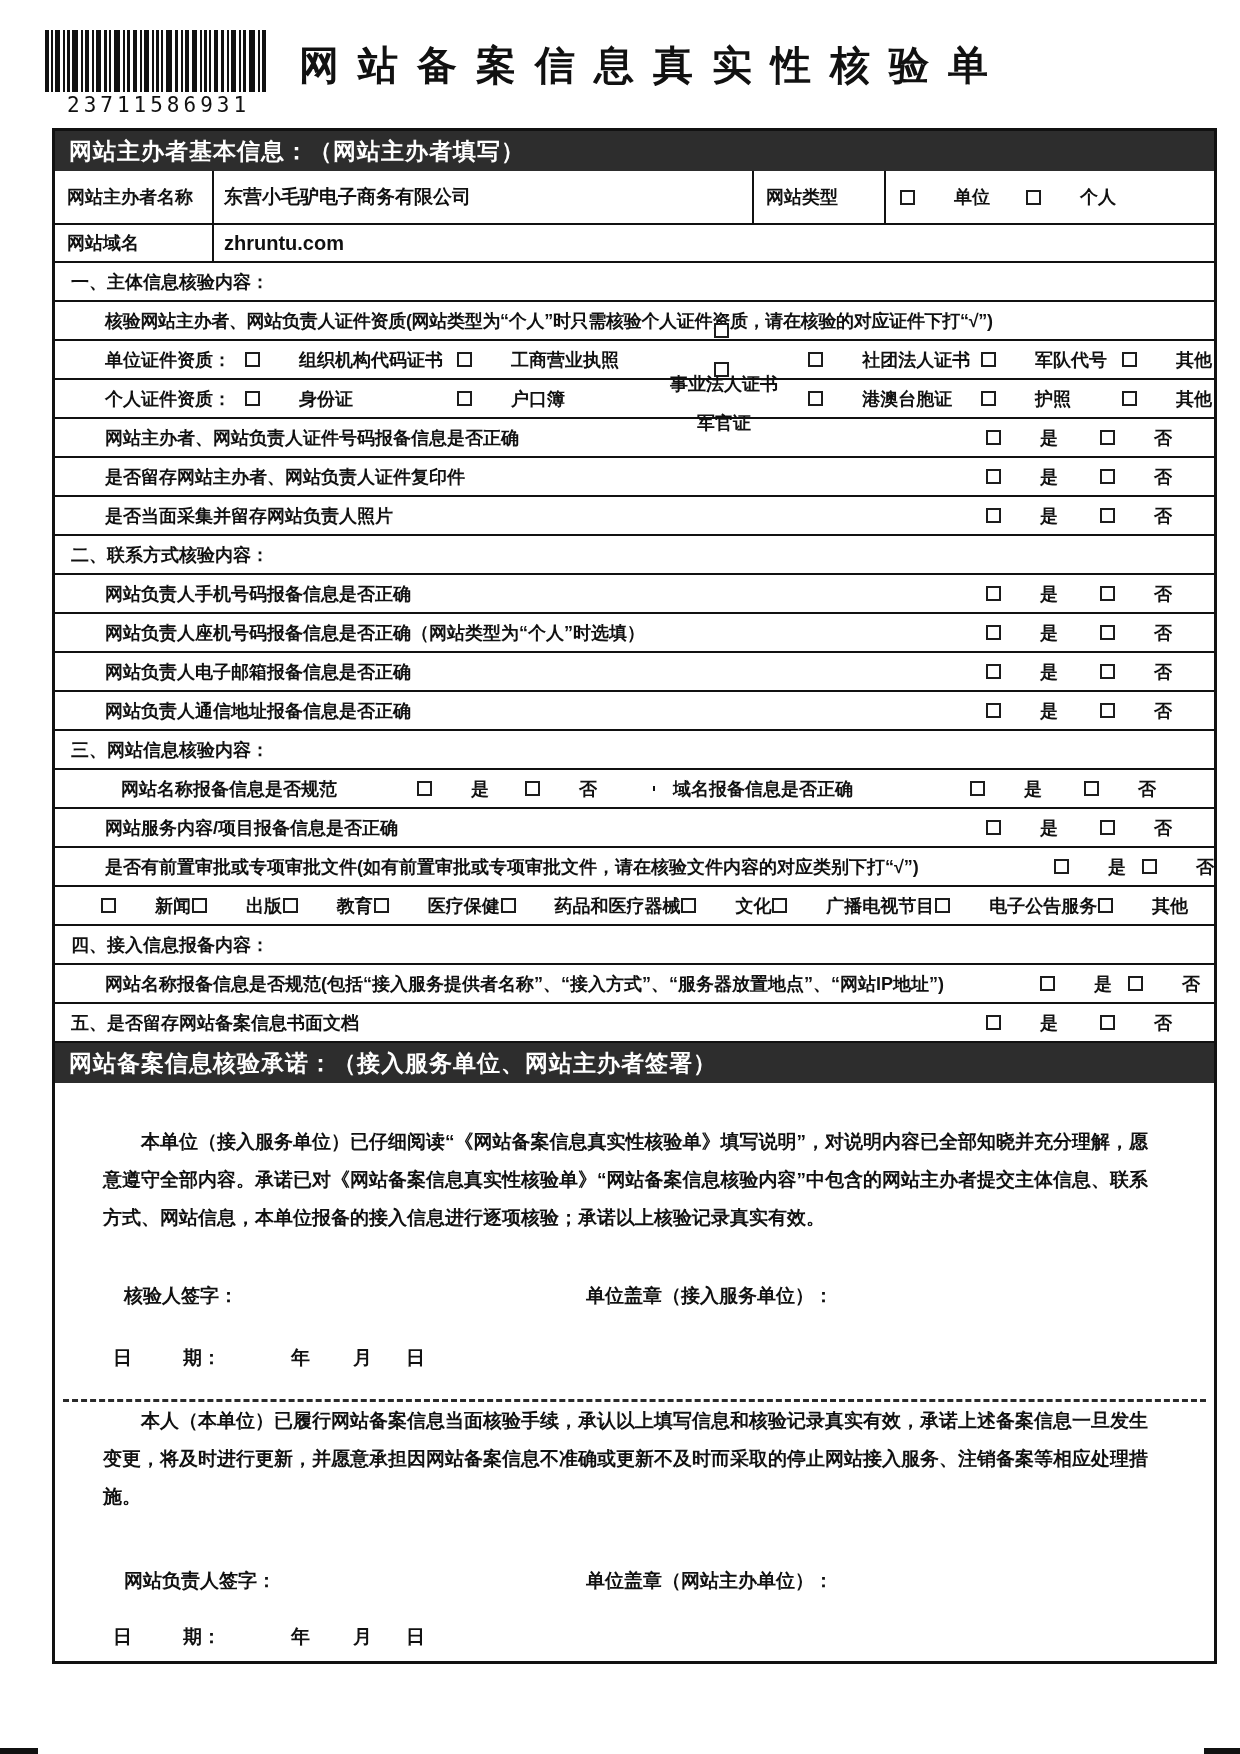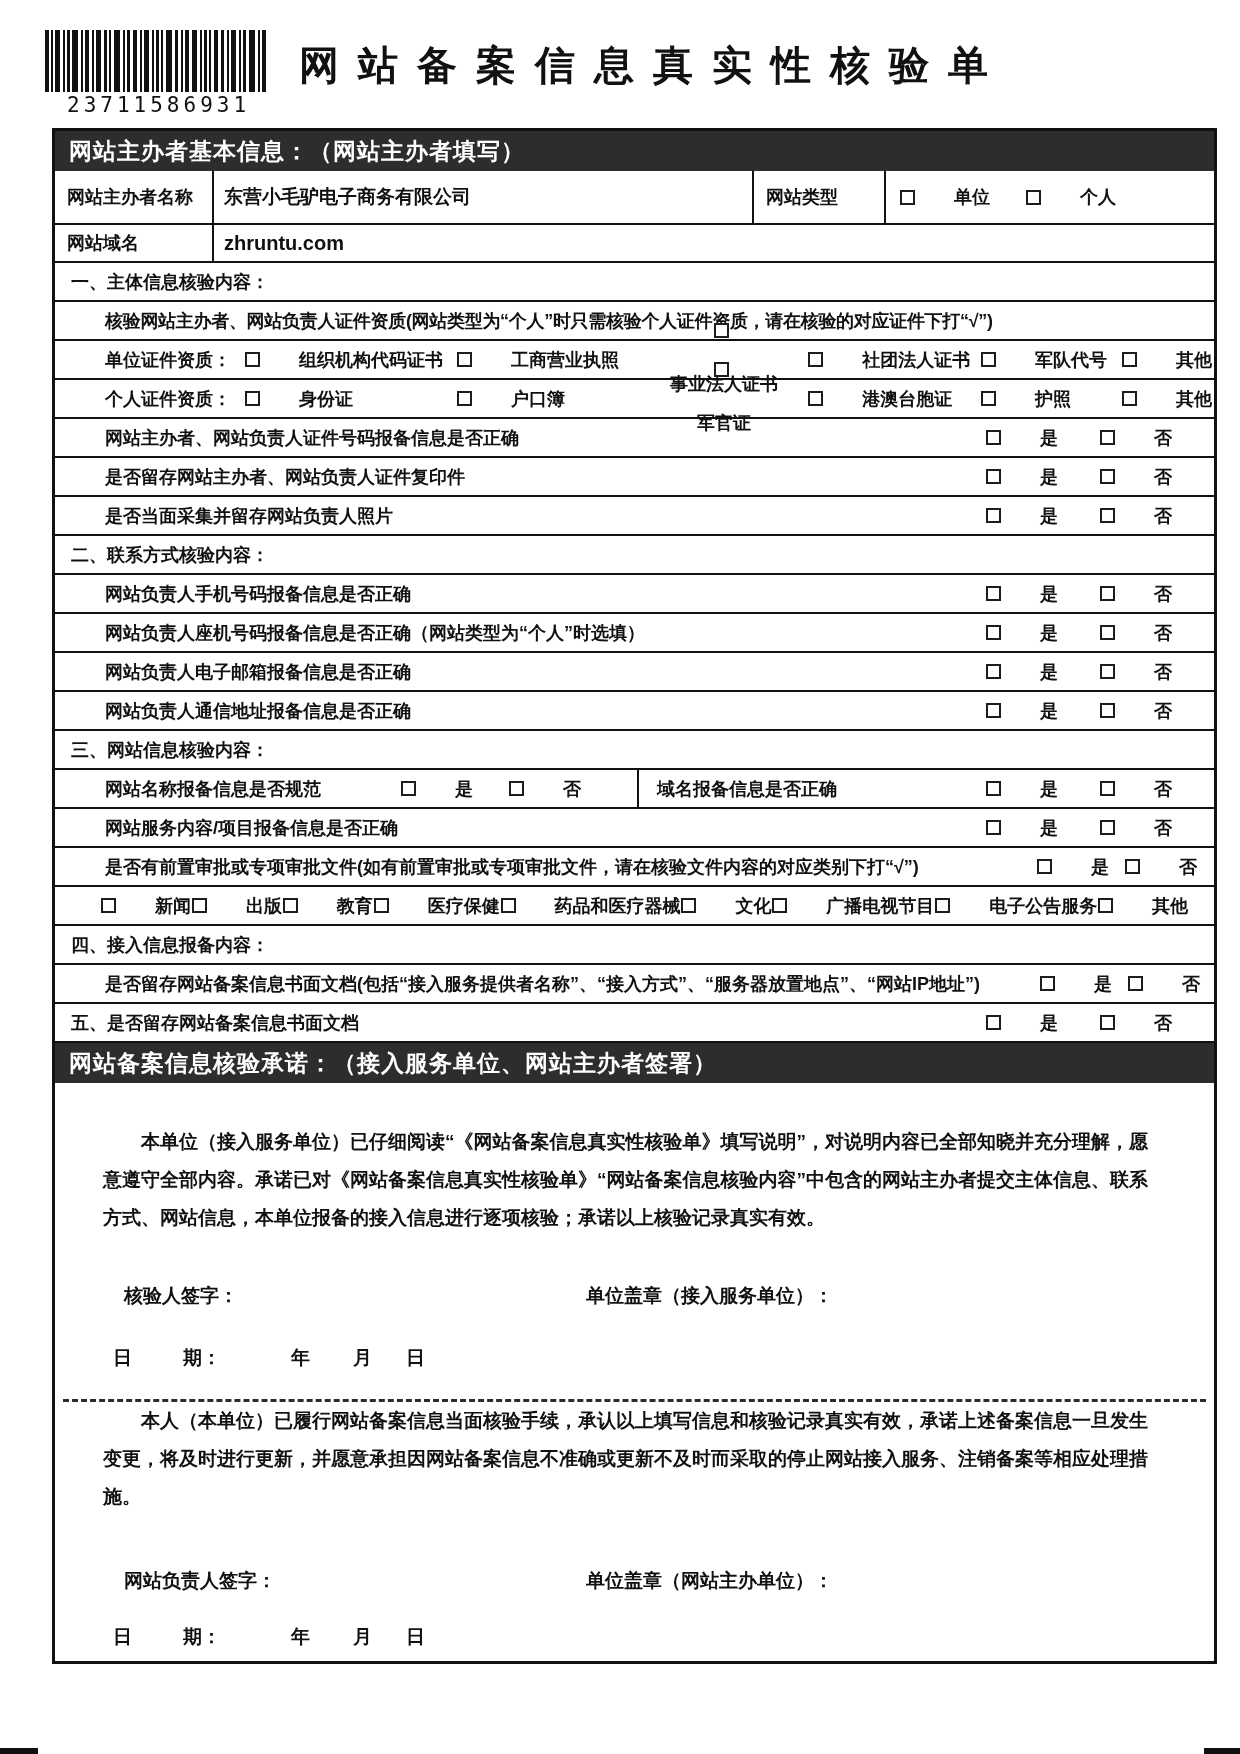--- a/index.html
+++ b/index.html
@@ -54,21 +54,21 @@
 
   
   .certs { padding-left:50px; padding-right:2px; }
   .cert-label { width:140px; flex:0 0 auto; }
   .cc1{width:215px;} .cc2{width:185px;} .cc3{width:171px;flex-direction:column;} .cc4{width:175px;} .cc5{width:143px;}
   .cc6{flex:1 1 auto;}
 
   .cats { padding-left:46px; padding-right:26px; justify-content:space-between; display:flex; }
 
   
-  .split { padding:0; }
+  .split { padding:16px; }
   .split-left { width:582px; flex:0 0 auto; display:flex; align-items:center; height:100%;
     padding-left:50px; padding-right:56px; }
   .split-left .yn { gap:36px; }
   .split-right { flex:1 1 auto; display:flex; align-items:center; height:100%;
     border-left:2px solid #111; padding-left:18px; padding-right:42px; }
 
   
   .commit-body { height:578px; padding-top:40px; }
   .para { font-size:19px; line-height:38px; text-indent:2em; padding:0 52px 0 48px; }
   .sigrow { display:flex; padding-left:69px; font-size:19px; }
@@ -362,21 +362,21 @@
             <span class="cb"></span>
             <span>是</span>
           </span>
         <span class="opt">
             <span class="cb"></span>
             <span>否</span>
           </span>
       </span>
     </div>
 
-    <div class="row q" style="padding-right:17px;">
+    <div class="row q" style="padding-right:0;">
       <span>是否有前置审批或专项审批文件(如有前置审批或专项审批文件，请在核验文件内容的对应类别下打“√”)</span>
       <span class="yn-tight">
         <span class="opt">
             <span class="cb"></span>
             <span>是</span>
           </span>
         <span class="opt">
             <span class="cb"></span>
             <span>否</span>
           </span>
@@ -418,21 +418,21 @@
         </span>
       <span class="opt">
           <span class="cb"></span>
           <span>其他</span>
         </span>
     </div>
 
     <div class="row sec">四、接入信息报备内容：</div>
 
     <div class="row q" style="padding-right:14px;">
-      <span>是否留存网站备案信息书面文档(包括“接入服务提供者名称”、“接入方式”、“服务器放置地点”、“网站IP地址”)</span>
+      <span>网站名称报备信息是否规范(包括“接入服务提供者名称”、“接入方式”、“服务器放置地点”、“网站IP地址”)</span>
       <span class="yn-tight">
         <span class="opt">
             <span class="cb"></span>
             <span>是</span>
           </span>
         <span class="opt">
             <span class="cb"></span>
             <span>否</span>
           </span>
       </span>

